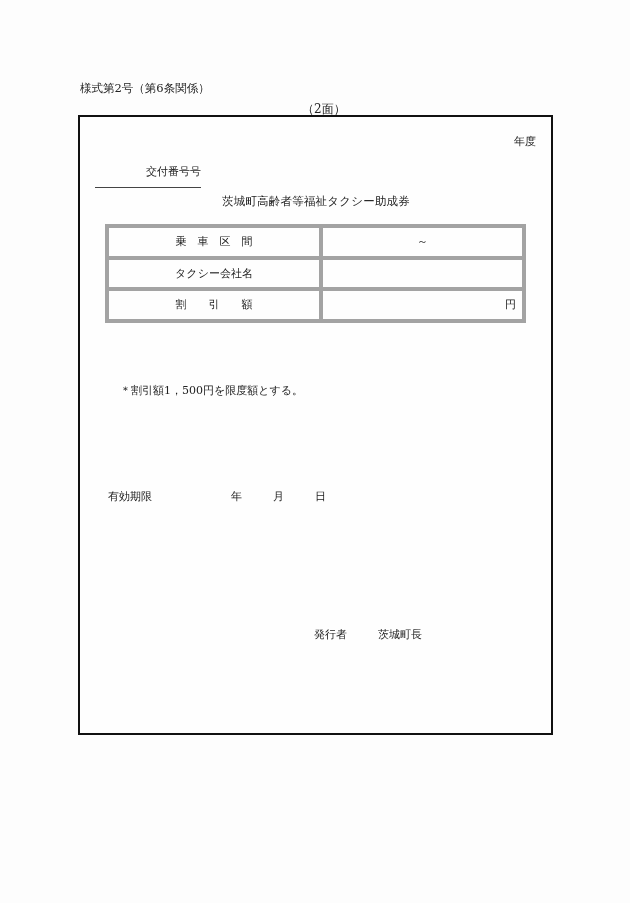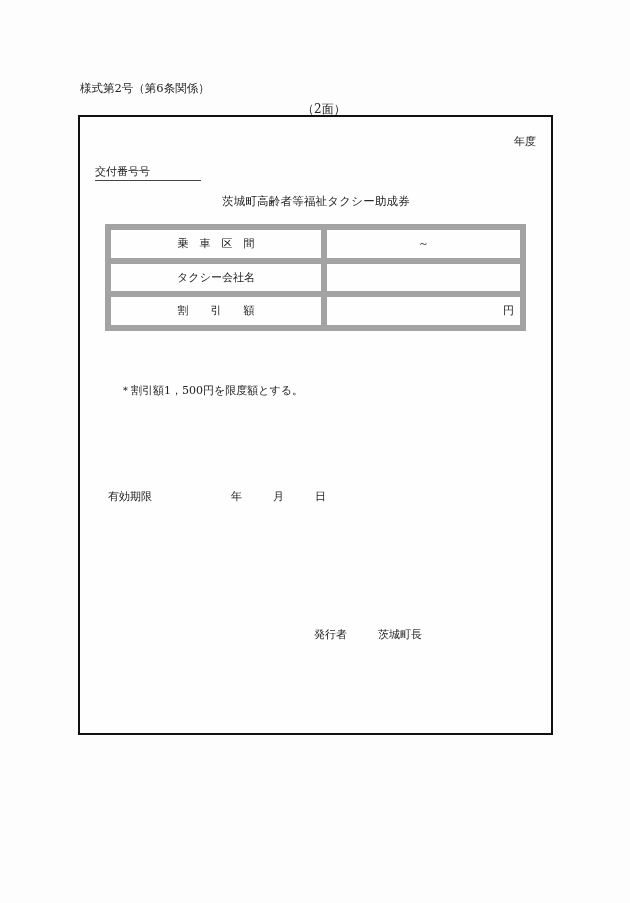--- a/index.html
+++ b/index.html
@@ -18,32 +18,32 @@
   #outer-box {
     position: absolute; left: 78px; top: 115px;
     width: 471px; height: 616px;
     border: 2px solid #111;
     background: #fefefe;
   }
   #fiscal-year { left: 500px; top: 134px; font-size: 11px; margin-left: 14px; }
   #issue-number {
     left: 95px; top: 164px; width: 106px;
     border-bottom: 1px solid #444;
-    padding-bottom: 1px;
-    display: flex; justify-content: flex-start;
+    padding-bottom: 8px;
+    display: flex; justify-content: flex-end;
     font-size: 11px;
   }
   #doc-title { left: 222px; top: 194px; font-size: 11.5px; letter-spacing: 0.2px; }
   #detail-table {
     position: absolute; left: 105px; top: 224px;
     width: 421px; border-collapse: collapse;
     font-size: 11px;
   }
   #detail-table td {
-    border: 6px solid #a3a3a3;
+    border: 4px solid #a3a3a3;
     height: 27.5px; padding: 0;
   }
   #detail-table td.label { width: 210px; text-align: center; }
   #detail-table td.value { position: relative; }
   .center-val { text-align: center; }
   .right-unit { text-align: right; padding-right: 6px !important; }
   #note { left: 120px; top: 383px; font-size: 11px; }
   #validity { left: 108px; top: 489px; font-size: 11px; }
   #issuer { left: 302px; top: 627px; font-size: 11px; margin-left: 12px; }
 </style>

